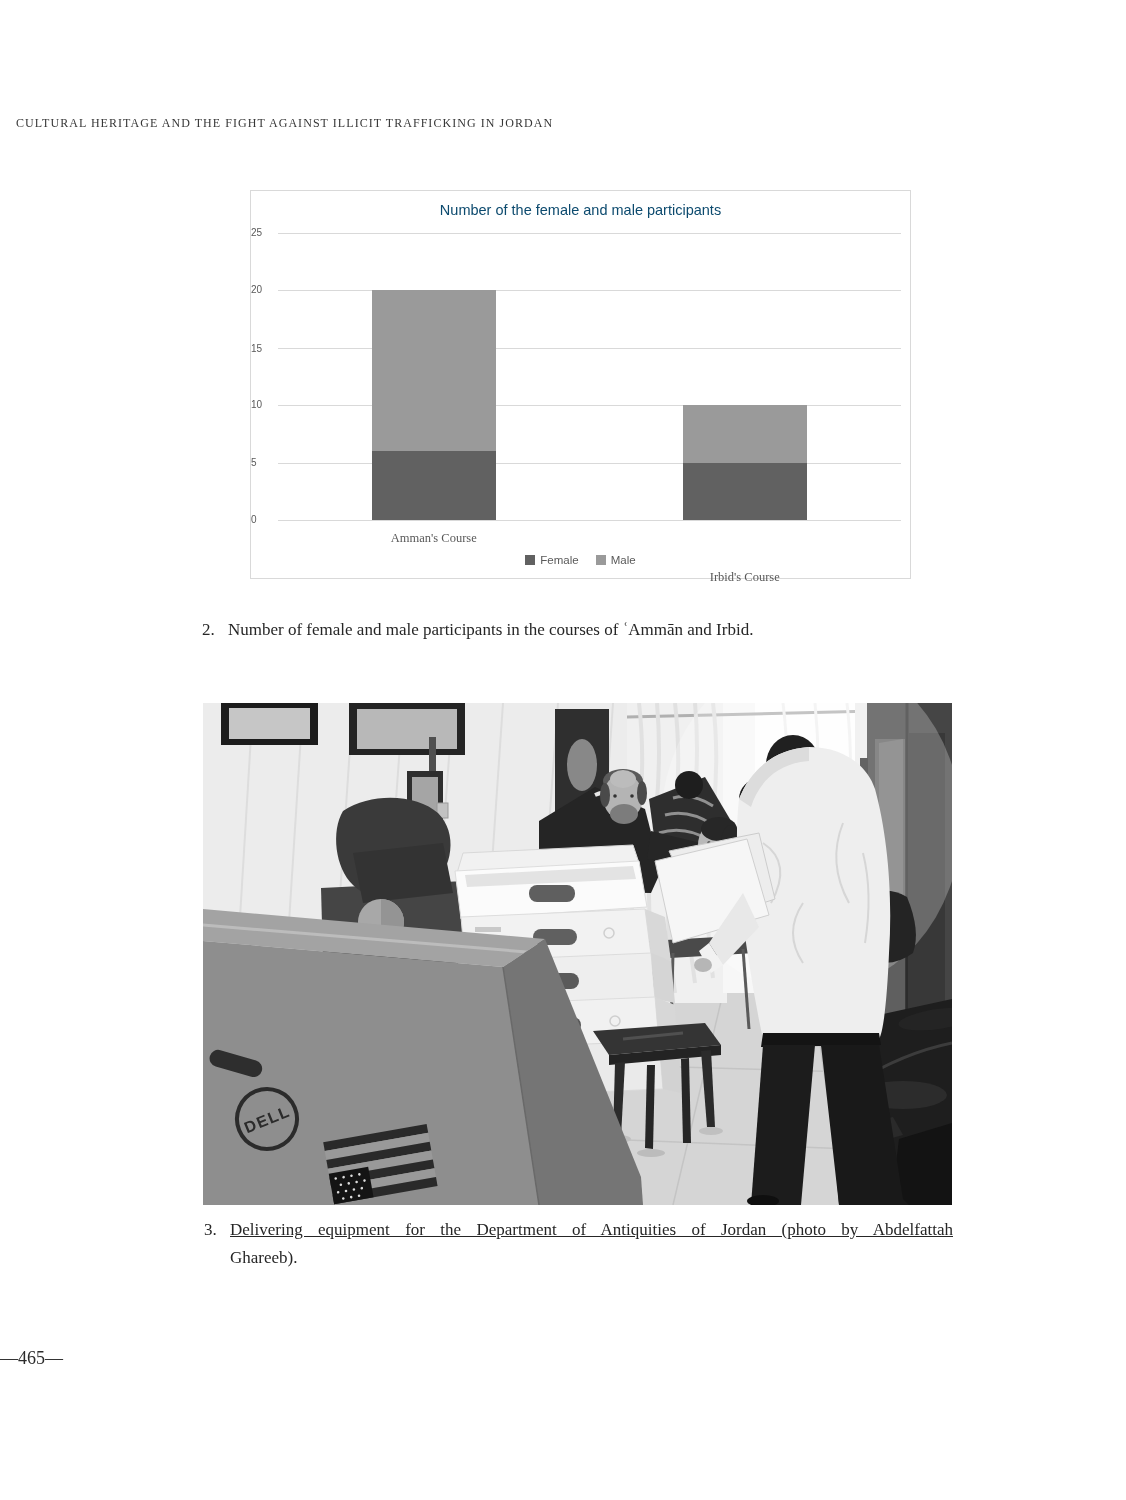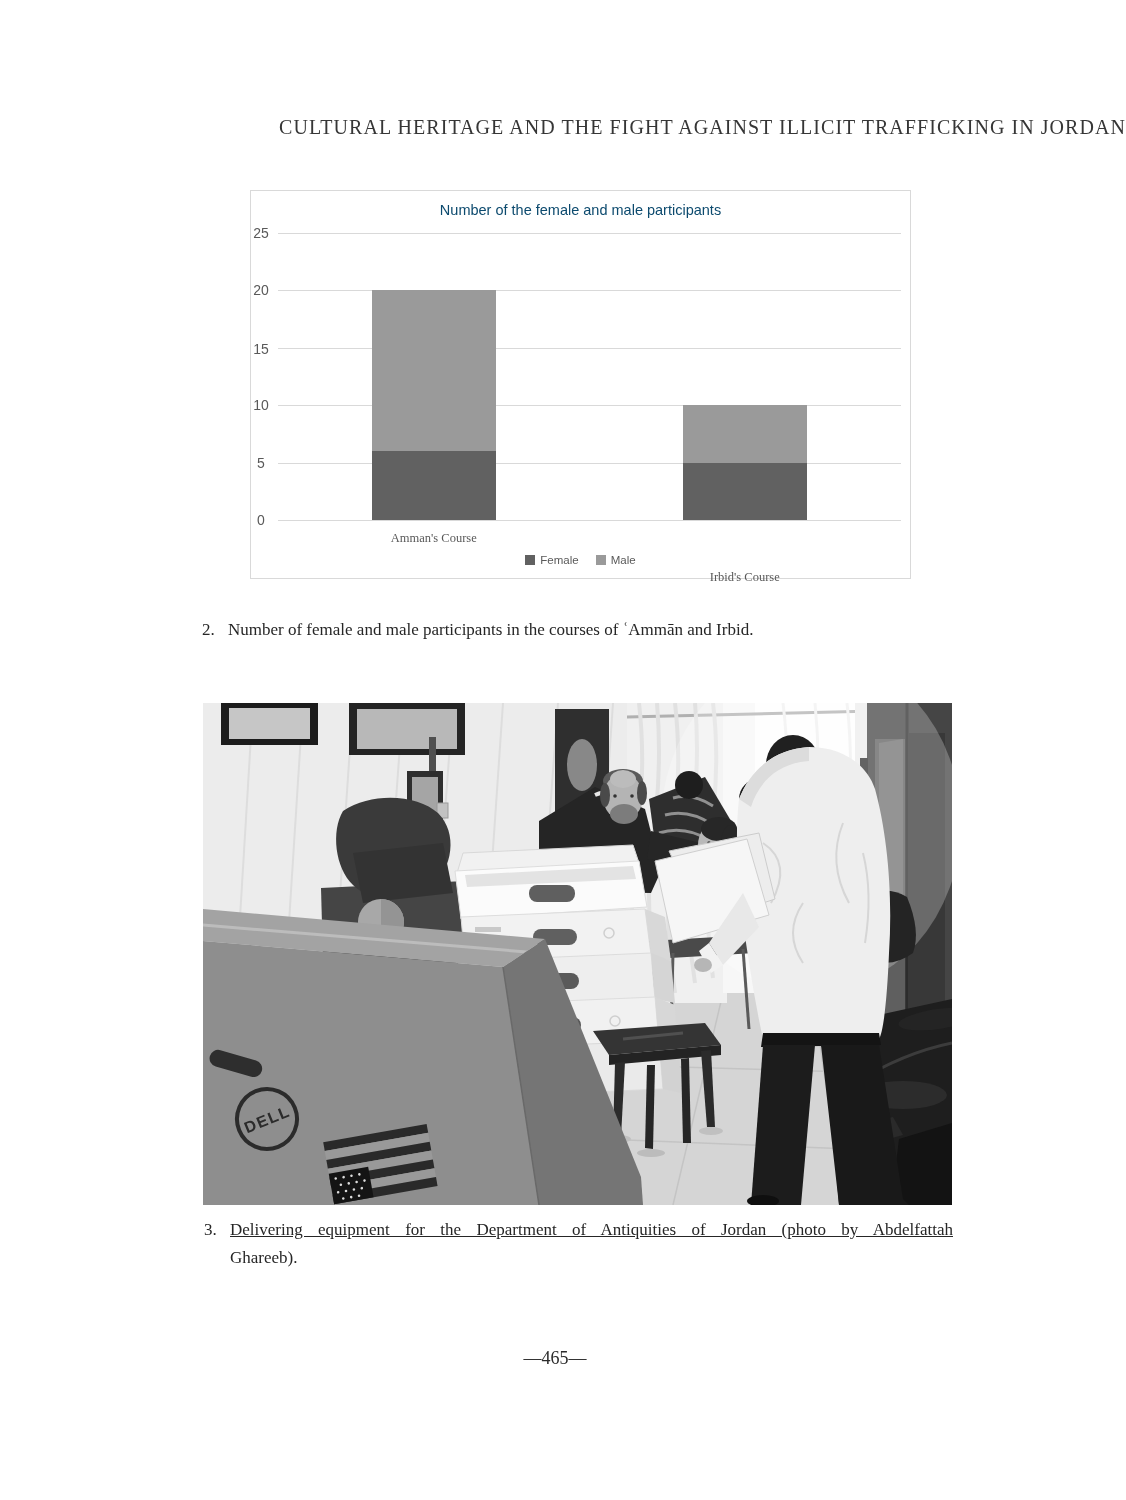--- a/index.html
+++ b/index.html
@@ -1,43 +1,43 @@
 <!DOCTYPE html>
 <html><head>
 <meta charset="utf-8">
 <style>
   html,body{margin:0;padding:0;background:#ffffff;}
   .page{position:relative;width:1126px;height:1500px;background:#ffffff;margin:0 auto;overflow:hidden;
         font-family:"Liberation Serif", serif;color:#2c2c2c;}
-  .header{position:absolute;top:116px;left:9px;right:0;text-align:right;
-          font-size:20px;letter-spacing:1.05px;color:#363636;white-space:nowrap;}
+  .header{position:absolute;top:116px;left:16px;right:0;text-align:left;
+          font-size:12px;letter-spacing:1.05px;color:#363636;white-space:nowrap;}
   
   .chart{position:absolute;left:250px;top:190px;width:659px;height:387px;border:1px solid #d9d9d9;
          background:#ffffff;font-family:"Liberation Sans", sans-serif;}
   .chart-title{position:absolute;top:11px;left:0;right:0;text-align:center;font-size:14.5px;color:#0c4a6e;}
   .plot{position:absolute;inset:0;}
   .gridline{position:absolute;left:27px;width:623px;height:1px;background:#d9d9d9;}
-  .ytick{position:absolute;left:0;width:20px;height:12px;line-height:12px;text-align:center;
-         font-size:14px;color:#595959;}
+  .ytick{position:absolute;left:0;width:20px;height:12px;line-height:12px;text-align:left;
+         font-size:10px;color:#595959;}
   .barseg{position:absolute;}
   .catlabel{position:absolute;top:339px;height:16px;line-height:16px;text-align:center;
             font-size:12.5px;color:#595959;font-family:Liberation Serif, serif;}
   .legend{position:absolute;top:363px;left:0;right:0;display:flex;justify-content:center;
           align-items:flex-start;gap:17px;font-size:11.5px;color:#595959;}
   .legend-item{display:flex;align-items:center;gap:5px;}
   .legend-swatch{width:10px;height:10px;display:inline-block;}
   
   .caption{position:absolute;display:flex;font-size:17px;color:#262626;}
   .caption .num{flex:0 0 26px;}
   .caption2{left:202px;top:620px;width:760px;}
   .caption3{left:204px;top:1216px;width:749px;line-height:28px;}
   .just{display:block;text-align:justify;text-align-last:justify;text-decoration:underline;}
   
   .photo{position:absolute;left:203px;top:703px;width:749px;height:502px;display:block;}
-  .pageno{position:absolute;top:1348px;left:0;right:16px;text-align:center;font-size:18px;color:#2b2b2b;}
+  .pageno{position:absolute;top:1348px;left:0;right:16px;font-size:18px;color:#2b2b2b;}
 </style>
 </head>
 <body>
 
 <div class="page">
 
   <div class="header">CULTURAL HERITAGE AND THE FIGHT AGAINST ILLICIT TRAFFICKING IN JORDAN</div>
 
   <div class="chart">
     <div class="chart-title">Number of the female and male participants</div>

